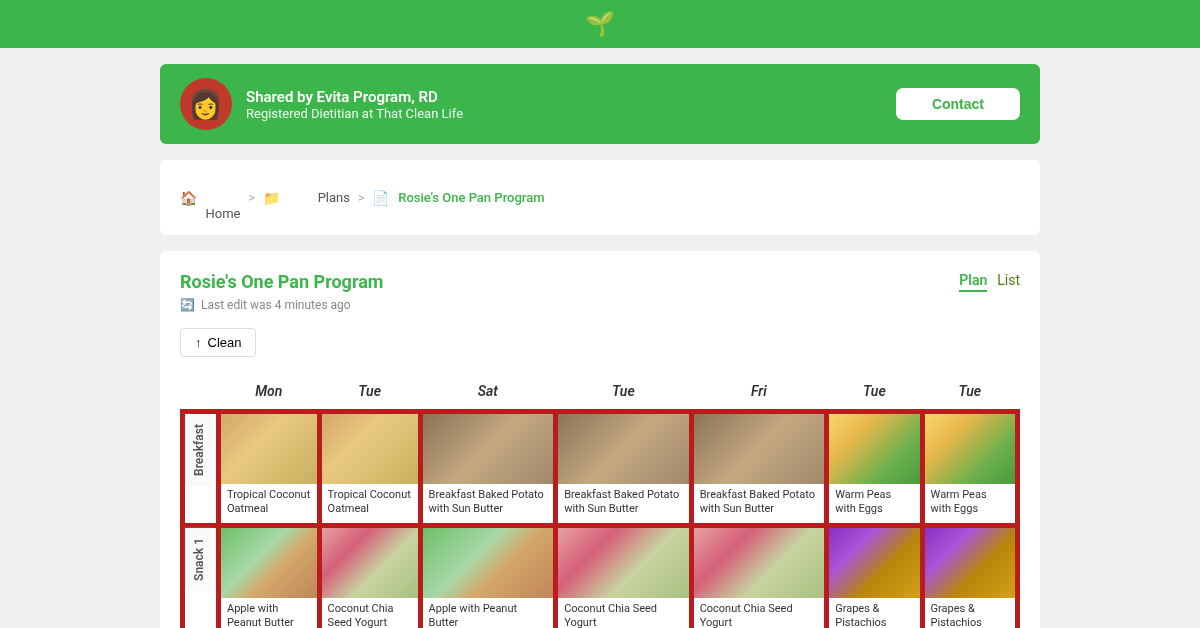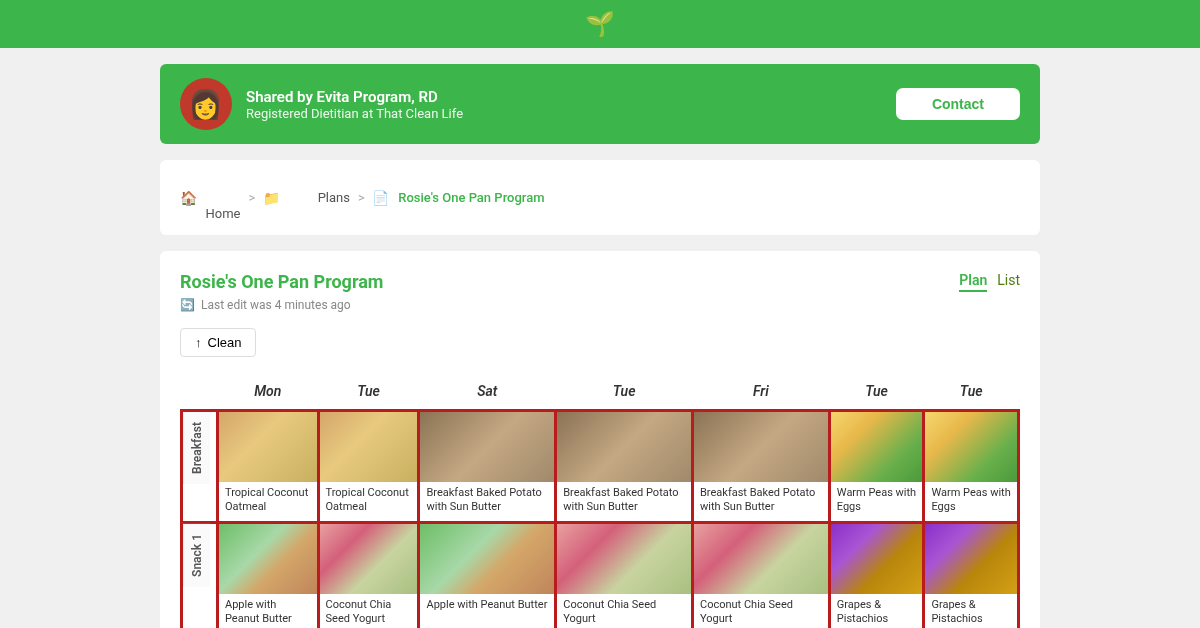--- a/index.html
+++ b/index.html
@@ -149,21 +149,21 @@
     .plan-grid th {
       font-weight: 600;
       font-size: 14px;
       color: #333;
       padding: 10px 6px;
       border-bottom: 1px solid #eee;
       text-align: center;
       font-style: italic;
     }
     .plan-grid td {
-      border: 3px solid #b91c1c;
+      border: 5px solid #b91c1c;
       padding: 0;
       vertical-align: top;
     }
     .row-label {
       writing-mode: vertical-rl;
       text-orientation: mixed;
       transform: rotate(180deg);
       font-size: 12px;
       font-weight: 600;
       color: #555;

